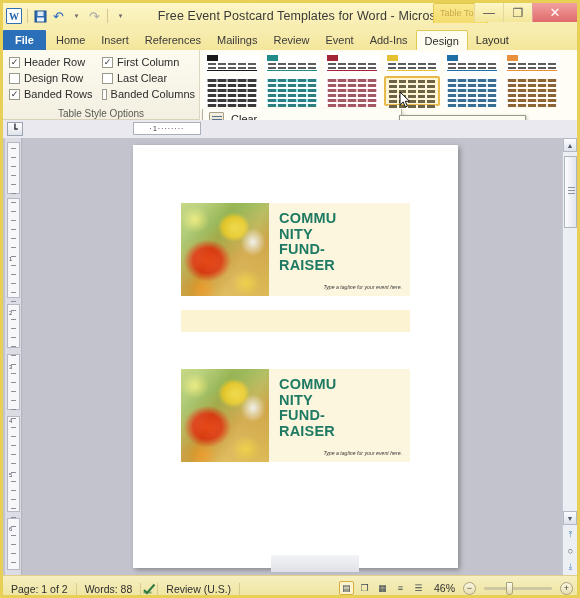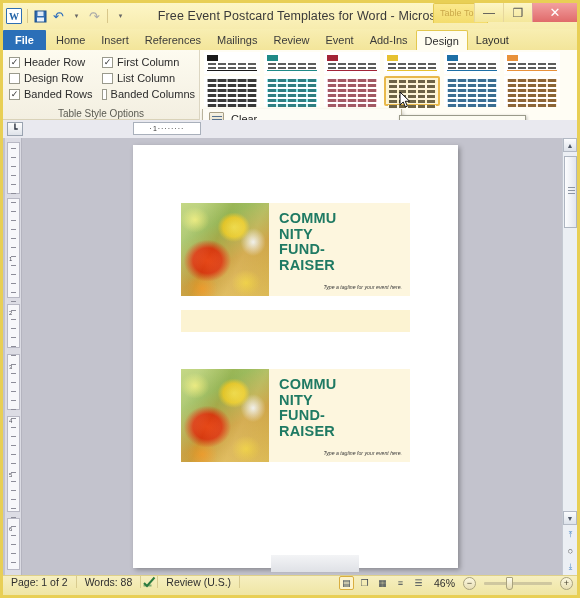--- a/index.html
+++ b/index.html
@@ -299,21 +299,21 @@
     position: absolute; left: 1px; width: 13px; height: 13px;
     display: flex; align-items: center; justify-content: center;
     font-size: 8px; color: #3f7fc0;
   }
   .sb-nav.mid { color: #4a4a4a; font-size: 9px; }
 
   
   #statusbar {
     position: absolute; left: 0; bottom: 0; width: 574px; height: 20px;
     background: linear-gradient(#f6efc0, #efe5a4);
-    display: flex; align-items: flex-start;
+    display: flex; align-items: flex-end;
     border-top: 1px solid #ded08a;
     font-size: 10.5px; color: #2e2e2e;
   }
   .sb-item { padding: 0 8px; white-space: nowrap; }
   .sb-div { width: 1px; height: 12px; background: #d8cb8f; }
   .sb-spell {
     width: 16px; display: flex; align-items: center;
     justify-content: center; color: #2c7a3f; font-size: 11px;
   }
   #viewbtns { margin-left: auto; display: flex; align-items: center; gap: 3px; padding-right: 4px; }
@@ -399,21 +399,21 @@
             <span class="cblabel">First Column</span>
           </div>
         </div>
         <div class="cbrow">
           <div class="cbitem">
             <div class="cbox"></div>
             <span class="cblabel">Design Row</span>
           </div>
           <div class="cbitem">
             <div class="cbox"></div>
-            <span class="cblabel">List Column</span>
+            <span class="cblabel">Last Clear</span>
           </div>
         </div>
         <div class="cbrow">
           <div class="cbitem">
             <div class="cbox">✓</div>
             <span class="cblabel">Banded Rows</span>
           </div>
           <div class="cbitem">
             <div class="cbox"></div>
             <span class="cblabel">Banded Columns</span>

